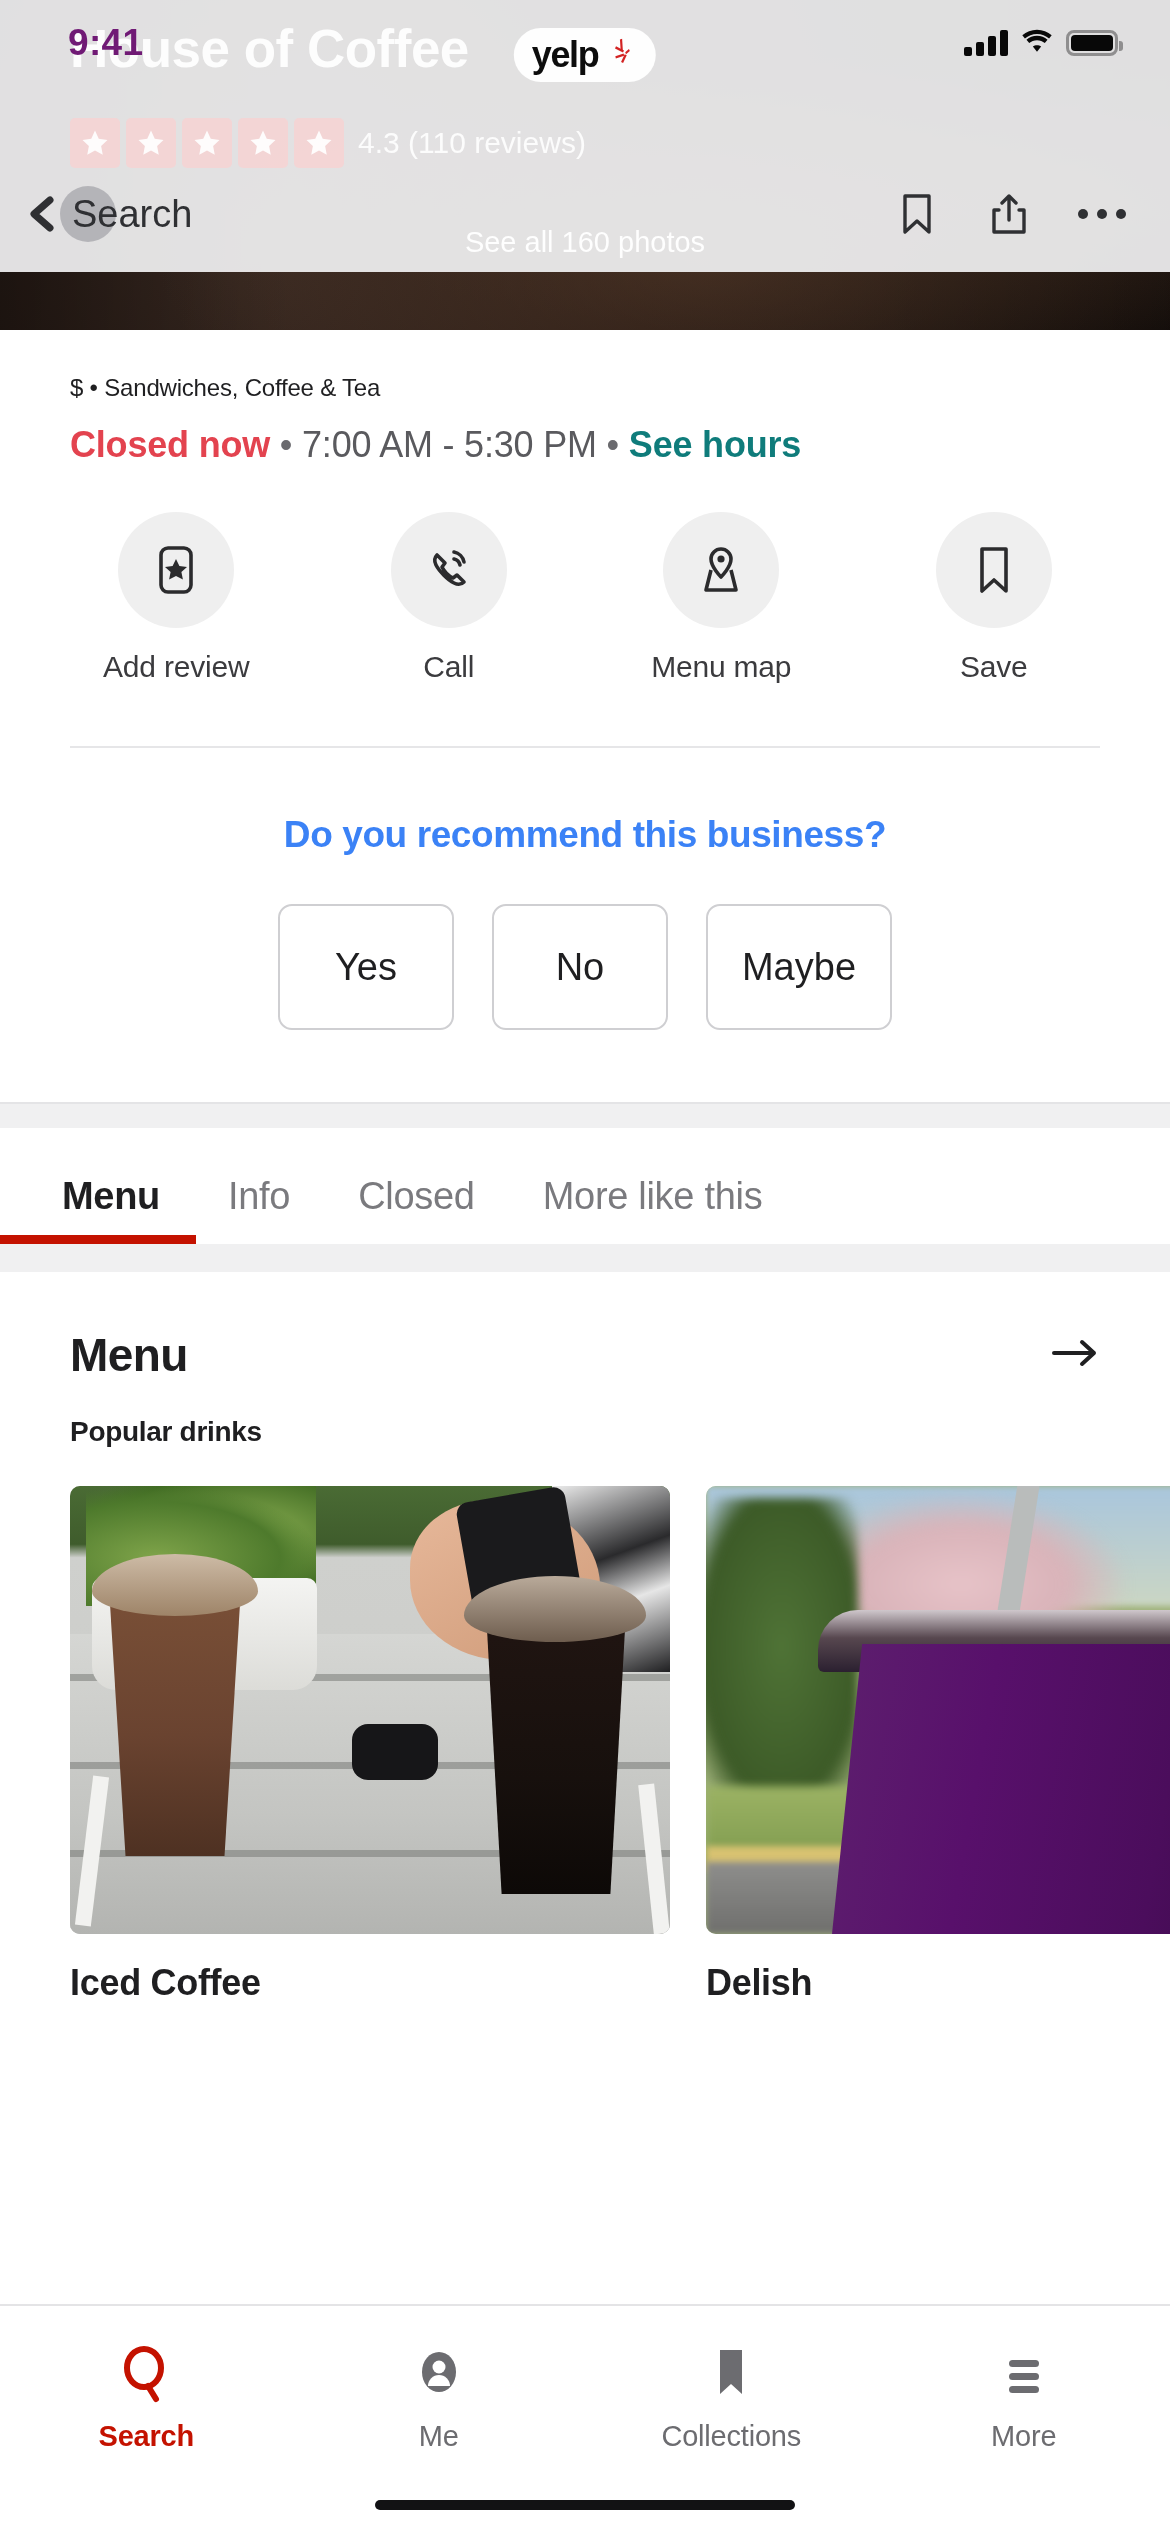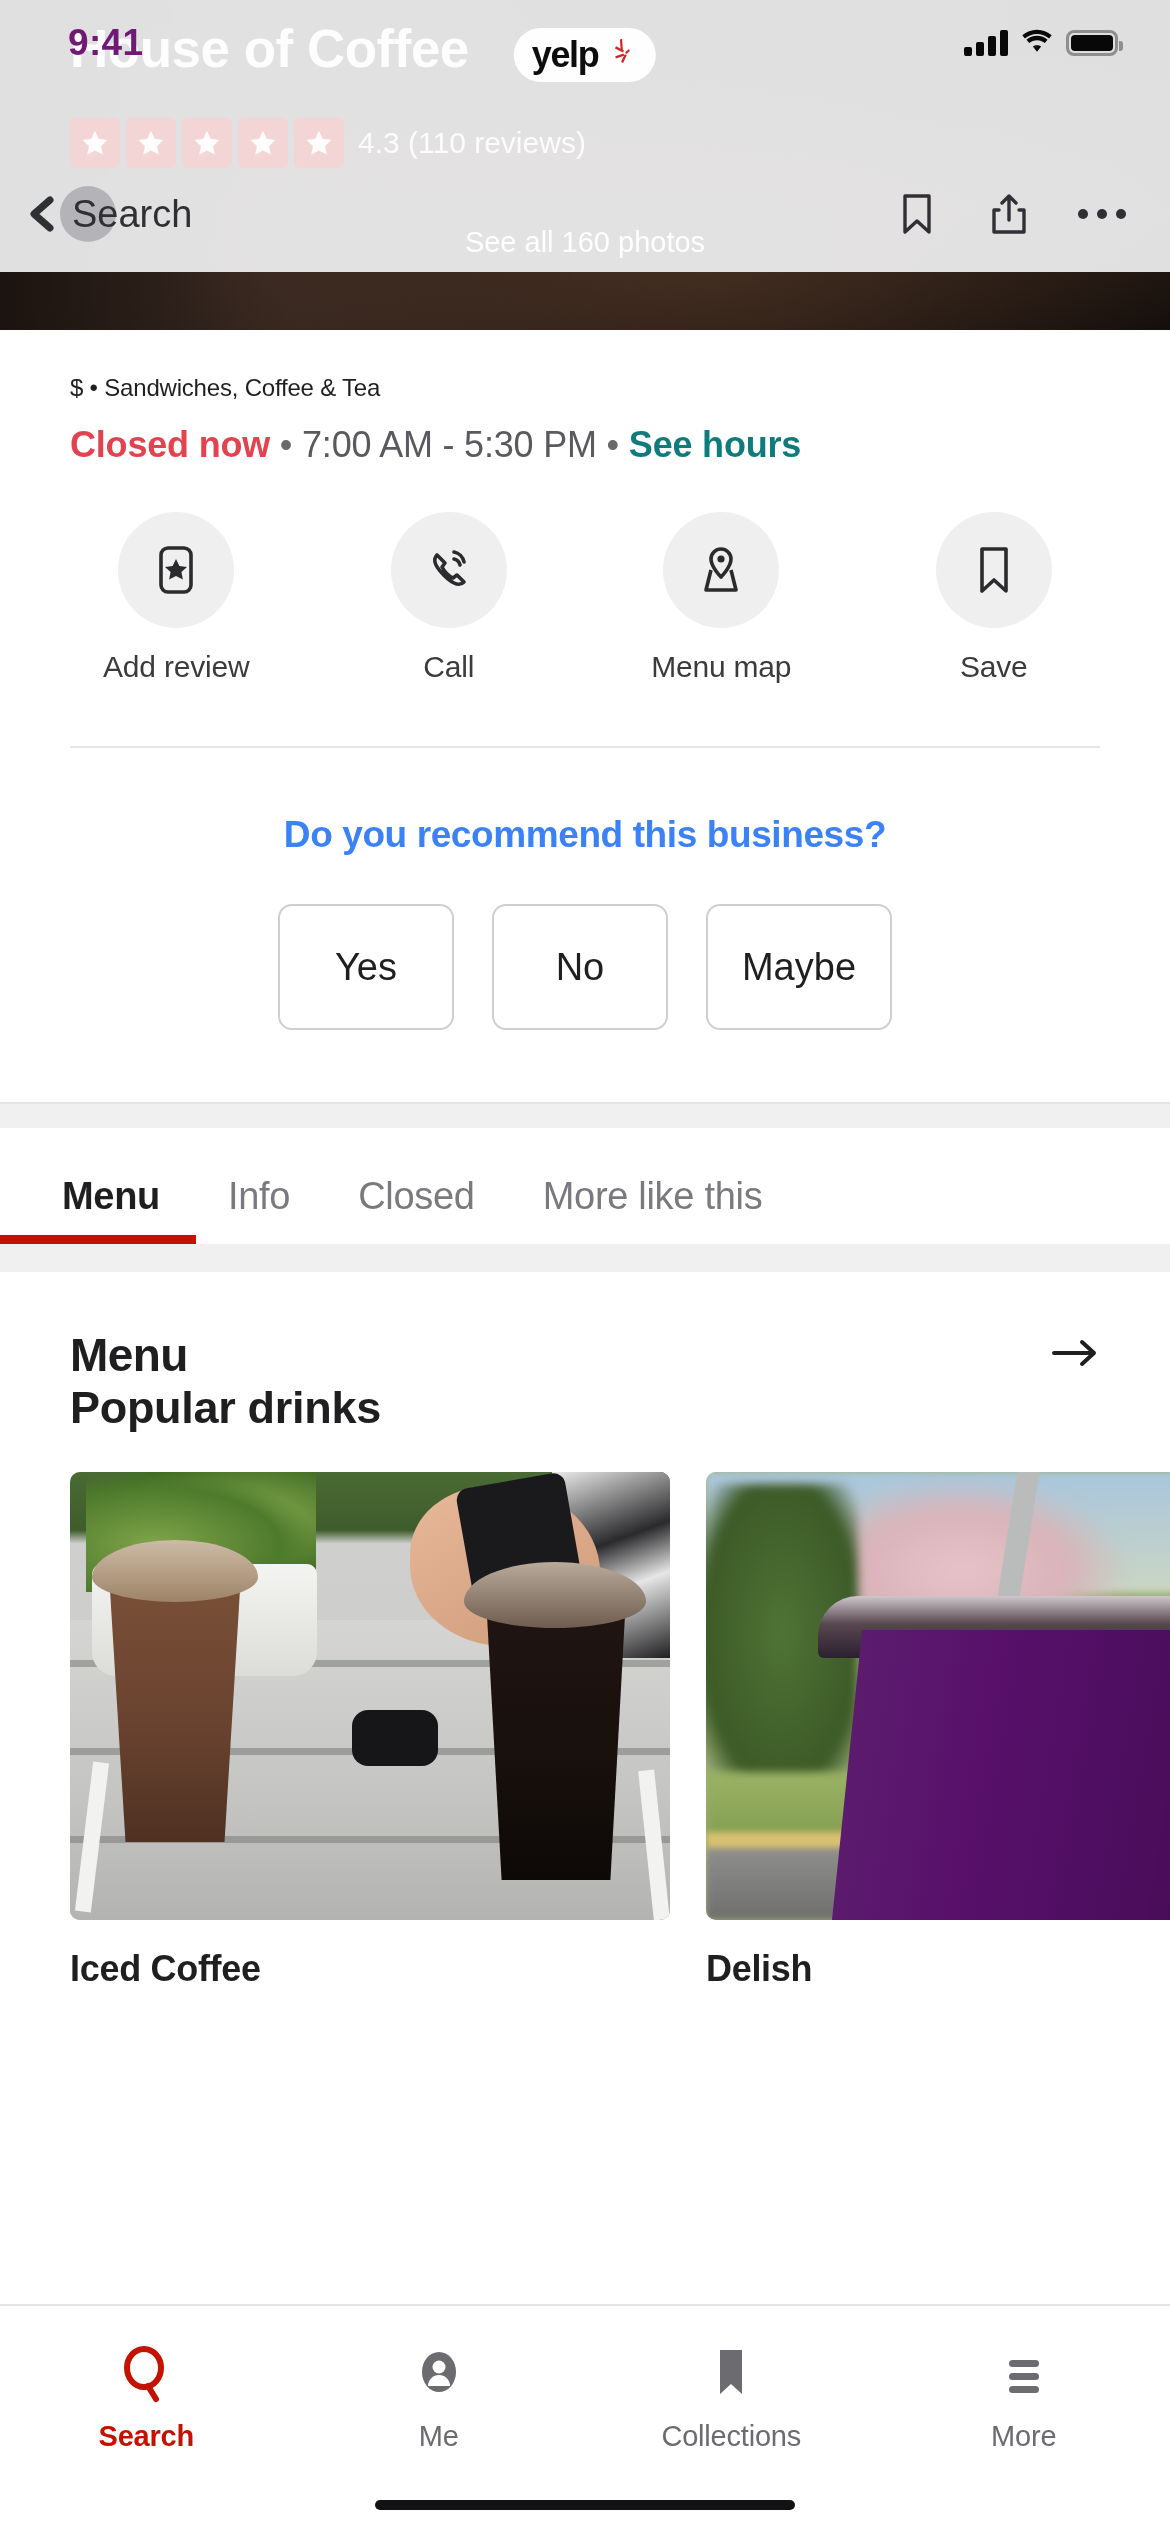--- a/index.html
+++ b/index.html
@@ -187,21 +187,21 @@
     content:""; position:absolute; left:-62px; right:-36px; bottom:0;
     height:9px; background:#c41200;
   }
   .band2 { height:28px; background:#f0f0f1; }
 
   
   .menu-sec { padding:56px 70px 0 70px; }
   .menu-head { display:flex; align-items:center; justify-content:space-between; }
   .menu-title { font-size:46px; font-weight:700; color:#1f1f21; letter-spacing:-.6px; }
   .arrow-right svg { width:52px; height:40px; }
-  .menu-sub { font-size:45px; font-weight:700; color:#1f1f21; letter-spacing:-.3px; }
+  .menu-sub { font-size:28px; font-weight:700; color:#1f1f21; margin-top:34px; letter-spacing:-.3px; }
 
   .cards { display:flex; gap:36px; margin-top:38px; }
   .card { flex:0 0 auto; }
   .card-img { border-radius:10px; overflow:hidden; position:relative; }
   .card-cap { font-size:36px; font-weight:700; color:#1f1f21; margin-top:28px; letter-spacing:-.3px; }
 
   
   .ph1 { width:600px; height:448px; background:#b9b9b7; position:relative; }
   .ph1 .bg{
     position:absolute; inset:0;

